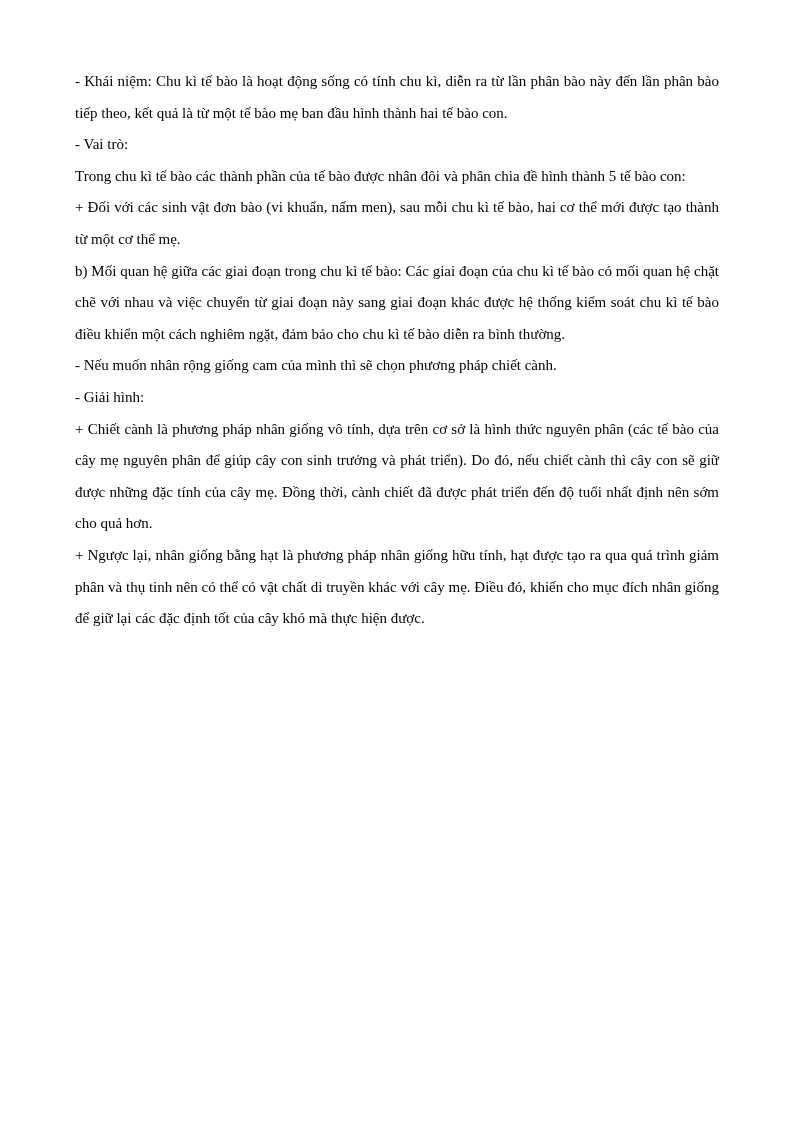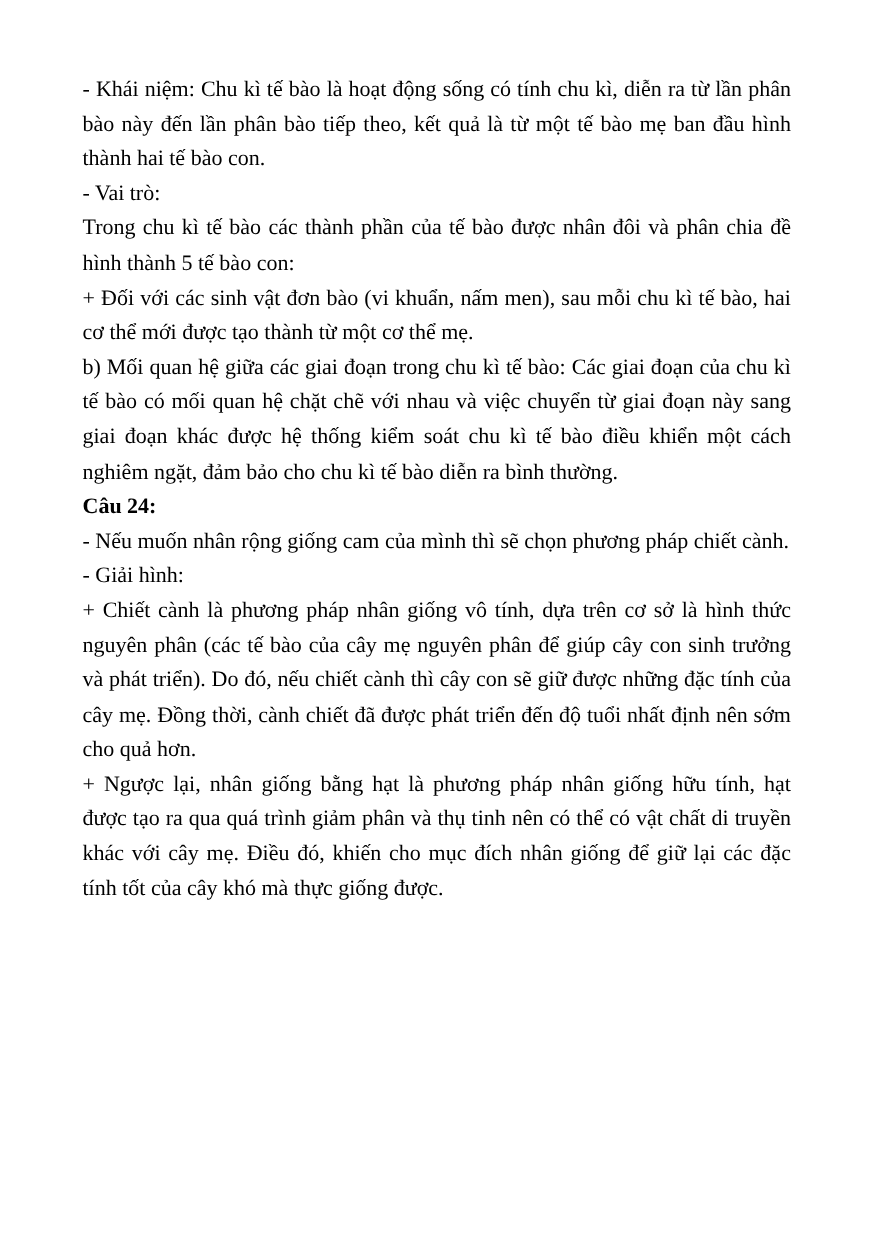--- a/index.html
+++ b/index.html
@@ -10,21 +10,21 @@
   .page {
     position: relative;
     width: 794px;
     height: 1042px;
     margin: 0 auto;
     background: #ffffff;
     overflow: hidden;
     box-sizing: border-box;
     padding: 66px 75px 0 75px;
     font-family: "Liberation Serif", "DejaVu Serif", serif;
-    font-size: 20px;
+    font-size: 15px;
     line-height: 31.6px;
     color: #000000;
   }
   .doc p {
     margin: 0;
     padding: 0;
     text-align: justify;
     text-justify: inter-word;
   }
   .doc p.bold {
@@ -35,19 +35,18 @@
 </head>
 <body>
 
 <div class="page">
   <div class="doc">
     <p>- Khái niệm: Chu kì tế bào là hoạt động sống có tính chu kì, diễn ra từ lần phân bào này đến lần phân bào tiếp theo, kết quả là từ một tế bào mẹ ban đầu hình thành hai tế bào con.</p>
     <p>- Vai trò:</p>
     <p>Trong chu kì tế bào các thành phần của tế bào được nhân đôi và phân chia đề hình thành 5 tế bào con:</p>
     <p>+ Đối với các sinh vật đơn bào (vi khuẩn, nấm men), sau mỗi chu kì tế bào, hai cơ thể mới được tạo thành từ một cơ thể mẹ.</p>
     <p>b) Mối quan hệ giữa các giai đoạn trong chu kì tế bào: Các giai đoạn của chu kì tế bào có mối quan hệ chặt chẽ với nhau và việc chuyển từ giai đoạn này sang giai đoạn khác được hệ thống kiểm soát chu kì tế bào điều khiển một cách nghiêm ngặt, đảm bảo cho chu kì tế bào diễn ra bình thường.</p>
-    <p class="bold">Câu 24:</p>
     <p>- Nếu muốn nhân rộng giống cam của mình thì sẽ chọn phương pháp chiết cành.</p>
     <p>- Giải hình:</p>
     <p>+ Chiết cành là phương pháp nhân giống vô tính, dựa trên cơ sở là hình thức nguyên phân (các tế bào của cây mẹ nguyên phân để giúp cây con sinh trưởng và phát triển). Do đó, nếu chiết cành thì cây con sẽ giữ được những đặc tính của cây mẹ. Đồng thời, cành chiết đã được phát triển đến độ tuổi nhất định nên sớm cho quả hơn.</p>
-    <p>+ Ngược lại, nhân giống bằng hạt là phương pháp nhân giống hữu tính, hạt được tạo ra qua quá trình giảm phân và thụ tinh nên có thể có vật chất di truyền khác với cây mẹ. Điều đó, khiến cho mục đích nhân giống để giữ lại các đặc tính tốt của cây khó mà thực giống được.</p>
+    <p>+ Ngược lại, nhân giống bằng hạt là phương pháp nhân giống hữu tính, hạt được tạo ra qua quá trình giảm phân và thụ tinh nên có thể có vật chất di truyền khác với cây mẹ. Điều đó, khiến cho mục đích nhân giống để giữ lại các đặc định tốt của cây khó mà thực hiện được.</p>
   </div>
 </div>
 
 </body></html>

